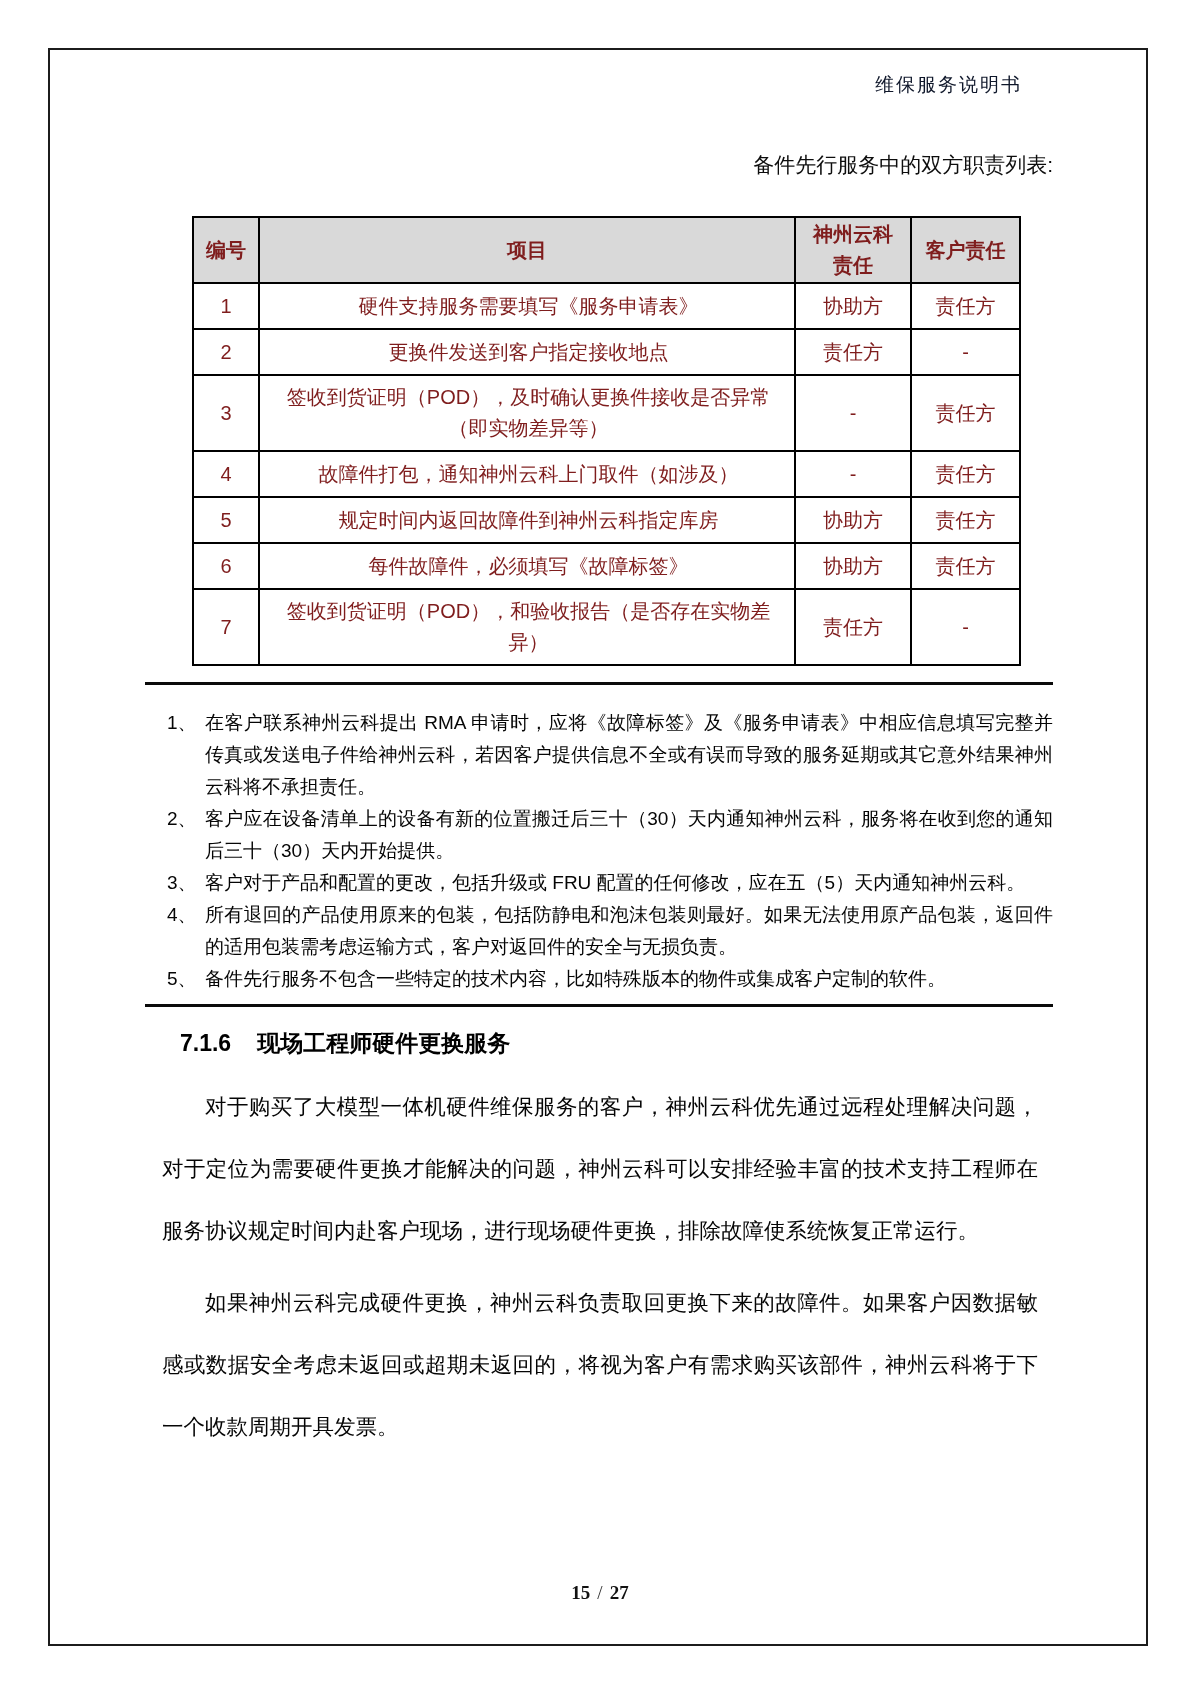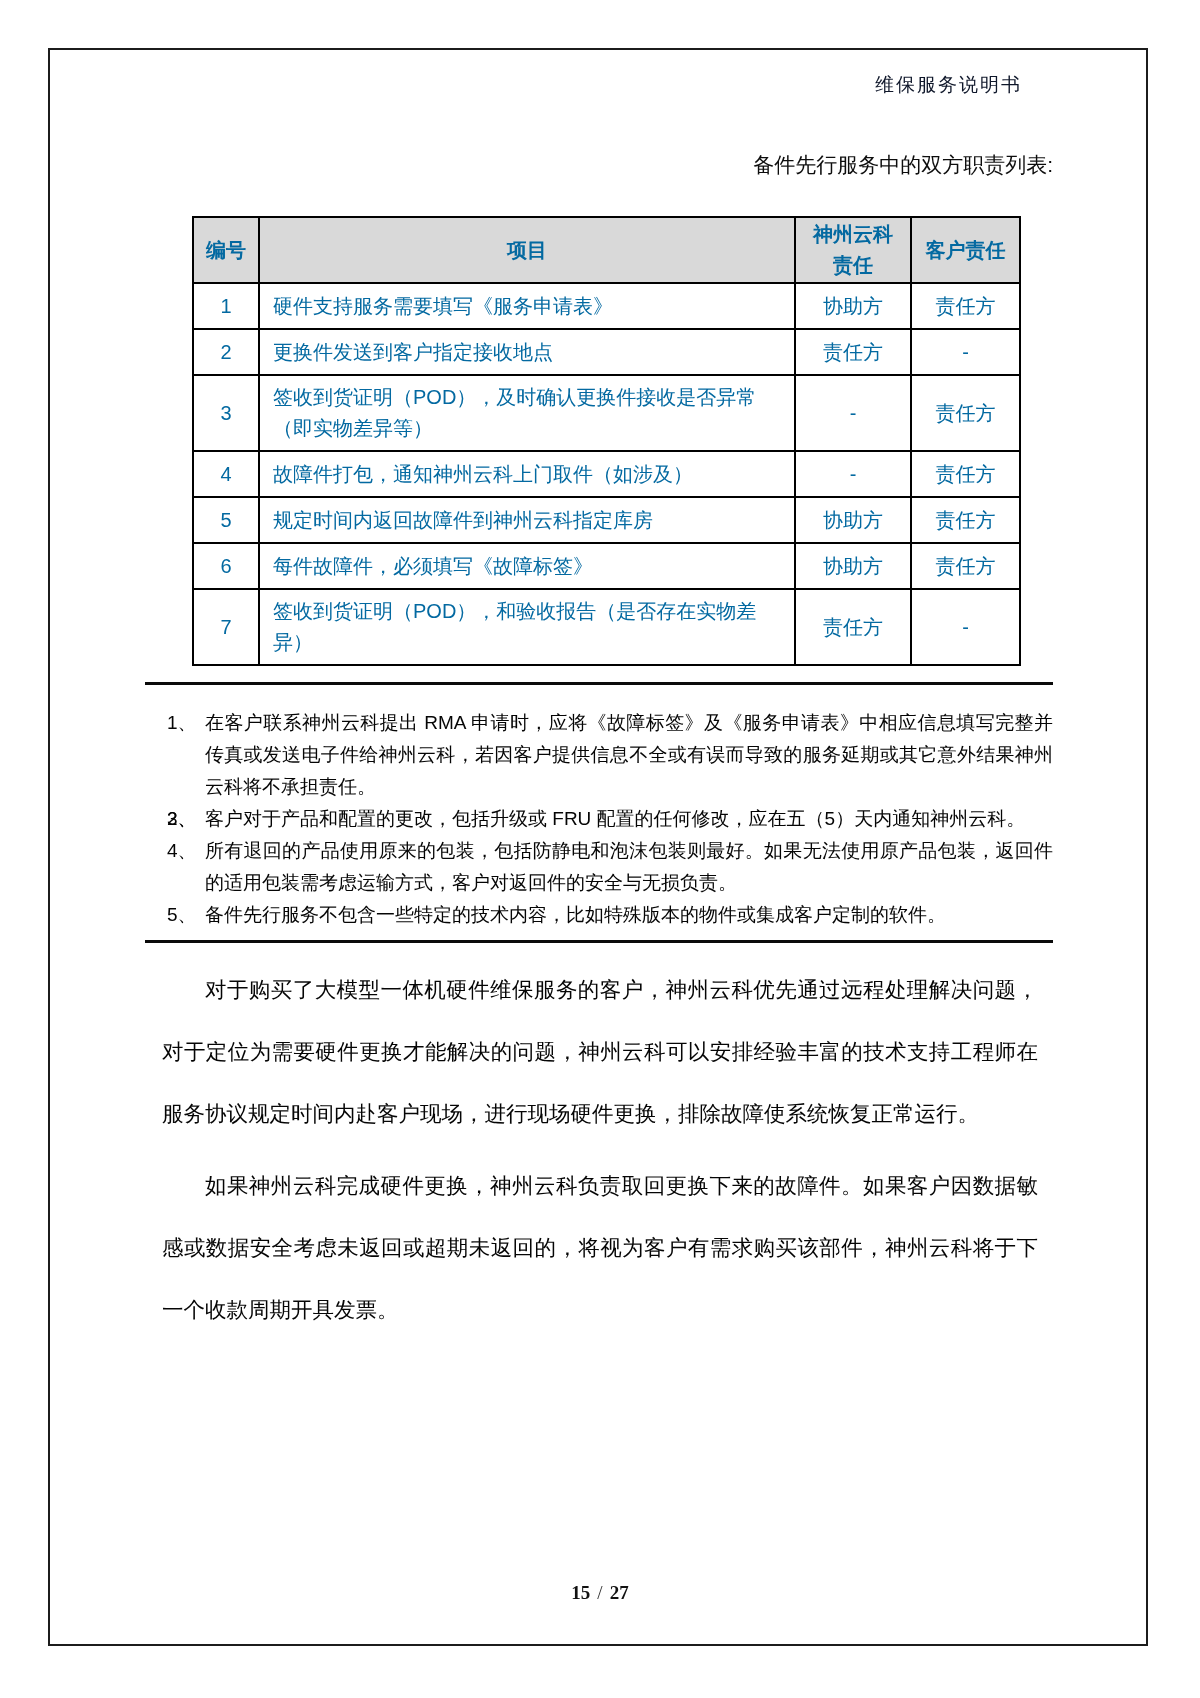--- a/index.html
+++ b/index.html
@@ -41,40 +41,40 @@
     line-height: 30px;
     color: #0d0d0d;
     text-align: right;
   }
   table.resp {
     border-collapse: collapse;
     margin: 36px 0 0 47px;
     width: 827px;
     table-layout: fixed;
     font-size: 20px;
-    color: #0369a1;
+    color: #7f1d1d;
   }
   table.resp th, table.resp td {
     border: 2px solid #000000;
     vertical-align: middle;
     box-sizing: border-box;
   }
   table.resp thead tr { height: 64px; }
   tr.r-single { height: 46px; }
   tr.r-double { height: 72px; }
   table.resp th {
     background: #d9d9d9;
     font-weight: bold;
     text-align: center;
     line-height: 1.55;
   }
   .th-prewrap { white-space: pre-line; }
   td.c-center { text-align: center; }
   td.c-item {
-    text-align: left;
+    text-align: center;
     padding: 6px 10px 6px 13px;
     line-height: 1.55;
   }
   .rule {
     border: none;
     border-top: 3px solid #0a0a0a;
     margin: 16px 0 0 0;
     width: 908px;
   }
   .rule-2 { margin-top: 9px; }
@@ -208,38 +208,42 @@
     <hr class="rule rule-1">
 
     <div class="notes">
       <div class="notes-list">
         <div class="note-item">
           <span class="note-marker">1、</span>
           <span class="note-text">在客户联系神州云科提出 RMA 申请时，应将《故障标签》及《服务申请表》中相应信息填写完整并传真或发送电子件给神州云科，若因客户提供信息不全或有误而导致的服务延期或其它意外结果神州云科将不承担责任。</span>
         </div>
         <div class="note-item">
           <span class="note-marker">2、</span>
+          <span class="note-text">客户应在设备清单上的设备有新的位置搬迁后三十（30）天内通知神州云科，服务将在收到您的通知后三十（30）天内开始提供。</span>
         </div>
         <div class="note-item">
           <span class="note-marker">3、</span>
           <span class="note-text">客户对于产品和配置的更改，包括升级或 FRU 配置的任何修改，应在五（5）天内通知神州云科。</span>
         </div>
         <div class="note-item">
           <span class="note-marker">4、</span>
           <span class="note-text">所有退回的产品使用原来的包装，包括防静电和泡沫包装则最好。如果无法使用原产品包装，返回件的适用包装需考虑运输方式，客户对返回件的安全与无损负责。</span>
         </div>
         <div class="note-item">
           <span class="note-marker">5、</span>
           <span class="note-text">备件先行服务不包含一些特定的技术内容，比如特殊版本的物件或集成客户定制的软件。</span>
         </div>
       </div>
     </div>
 
     <hr class="rule rule-2">
 
+    <h2 class="section-heading">
+      <span class="section-number">7.1.6</span><span class="section-title">现场工程师硬件更换服务</span>
+    </h2>
 
     <p class="body-para p-first">对于购买了大模型一体机硬件维保服务的客户，神州云科优先通过远程处理解决问题，对于定位为需要硬件更换才能解决的问题，神州云科可以安排经验丰富的技术支持工程师在服务协议规定时间内赴客户现场，进行现场硬件更换，排除故障使系统恢复正常运行。</p>
     <p class="body-para">如果神州云科完成硬件更换，神州云科负责取回更换下来的故障件。如果客户因数据敏感或数据安全考虑未返回或超期未返回的，将视为客户有需求购买该部件，神州云科将于下一个收款周期开具发票。</p>
 
   </div>
 
   <div class="page-footer">
     <span class="num">15</span><span class="sep">/</span><span class="num">27</span>
   </div>
 </div>

